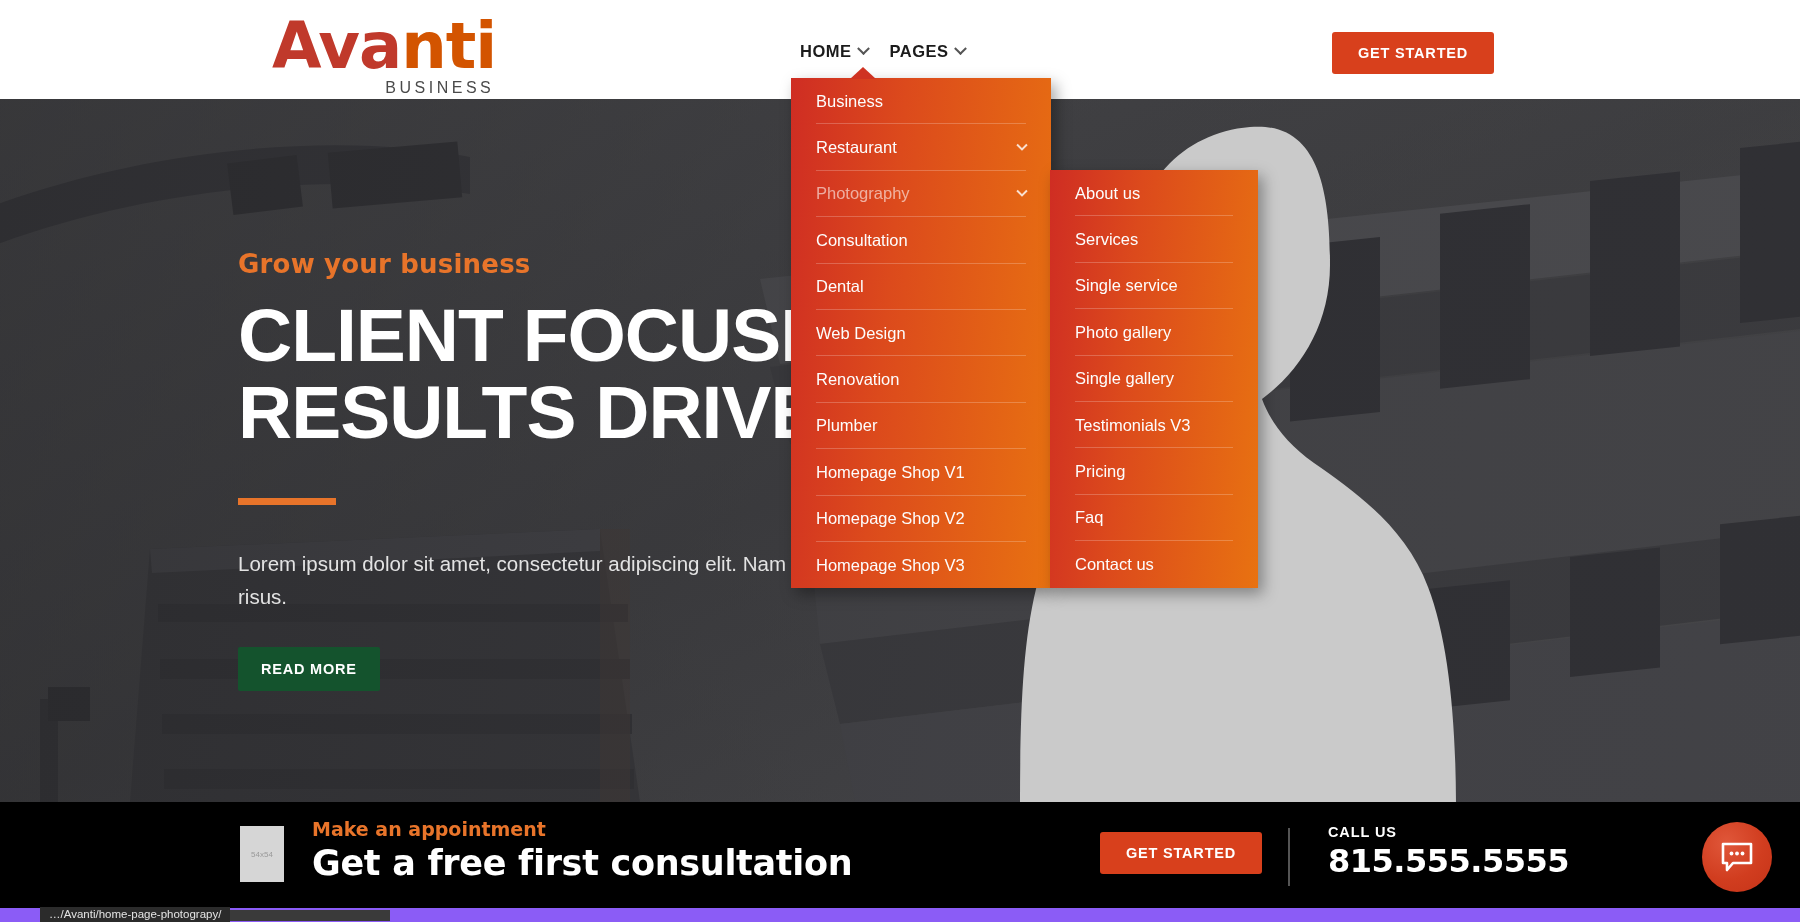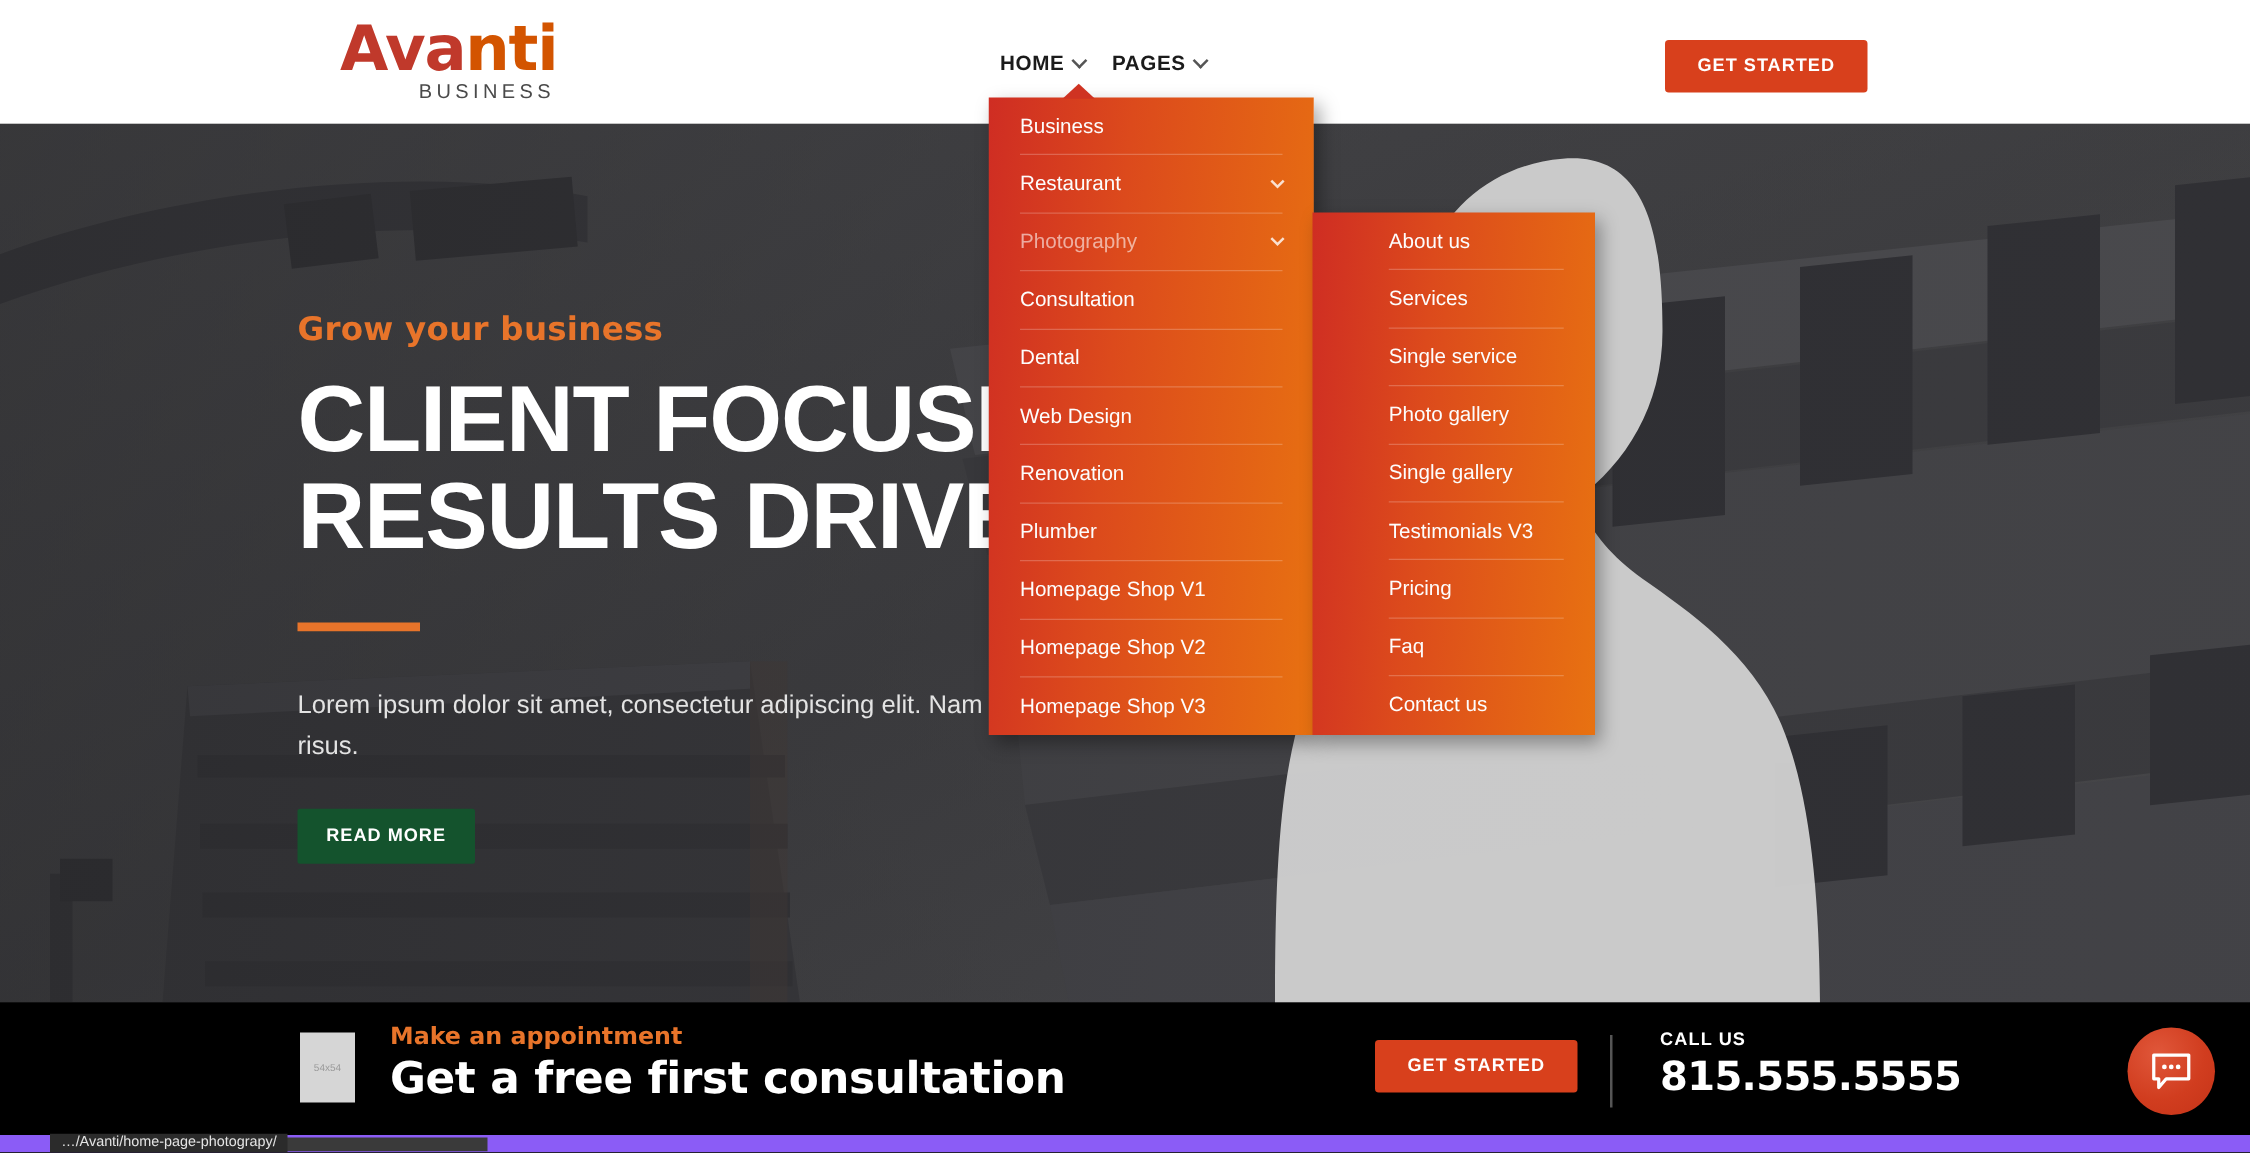--- a/index.html
+++ b/index.html
@@ -14,21 +14,21 @@
   
   .header {
     position: absolute; top: 0; left: 0; width: 1800px; height: 99px;
     background: #ffffff; z-index: 30;
   }
   .logo-wrap {
     position: absolute; left: 272px; top: 14px;
     text-align: center; line-height: 1;
   }
   .logo-text {
-    font-size: 50px; font-weight: bold; letter-spacing: -1px;
+    font-size: 64px; font-weight: bold; letter-spacing: -1px;
     font-family: "DejaVu Sans", sans-serif;
   }
   .logo-a { color: #c0392b; }
   .logo-b { color: #d35400; }
   .logo-sub {
     font-size: 16px; letter-spacing: 3.5px; color: #4a4a4a;
     font-family: "Liberation Sans", sans-serif; font-weight: 400;
     margin-top: 2px; text-align: right; padding-right: 2px;
   }
   .nav {
@@ -103,21 +103,21 @@
     box-shadow: 5px 6px 14px rgba(0,0,0,0.35);
   }
   .dd-arrow {
     position: absolute; left: 59px; top: -11px;
     width: 0; height: 0;
     border-left: 13px solid transparent;
     border-right: 13px solid transparent;
     border-bottom: 12px solid #cf3322;
   }
   .dd-main { left: 791px; top: 78px; width: 260px; }
-  .dd-sub  { left: 1050px; top: 170px; width: 226px; padding-left: 36px; }
+  .dd-sub  { left: 1050px; top: 170px; width: 208px; }
   .dd-item {
     display: flex; align-items: center; justify-content: space-between;
     height: 46.4px; padding: 0 25px; color: #fdfdfd;
     font-size: 16.5px; cursor: pointer; position: relative;
     font-family: "Liberation Sans", sans-serif;
   }
   .dd-item:not(:last-child)::after {
     content: ""; position: absolute; left: 25px; right: 25px; bottom: 0;
     height: 1px; background: rgba(255,255,255,0.22);
   }

